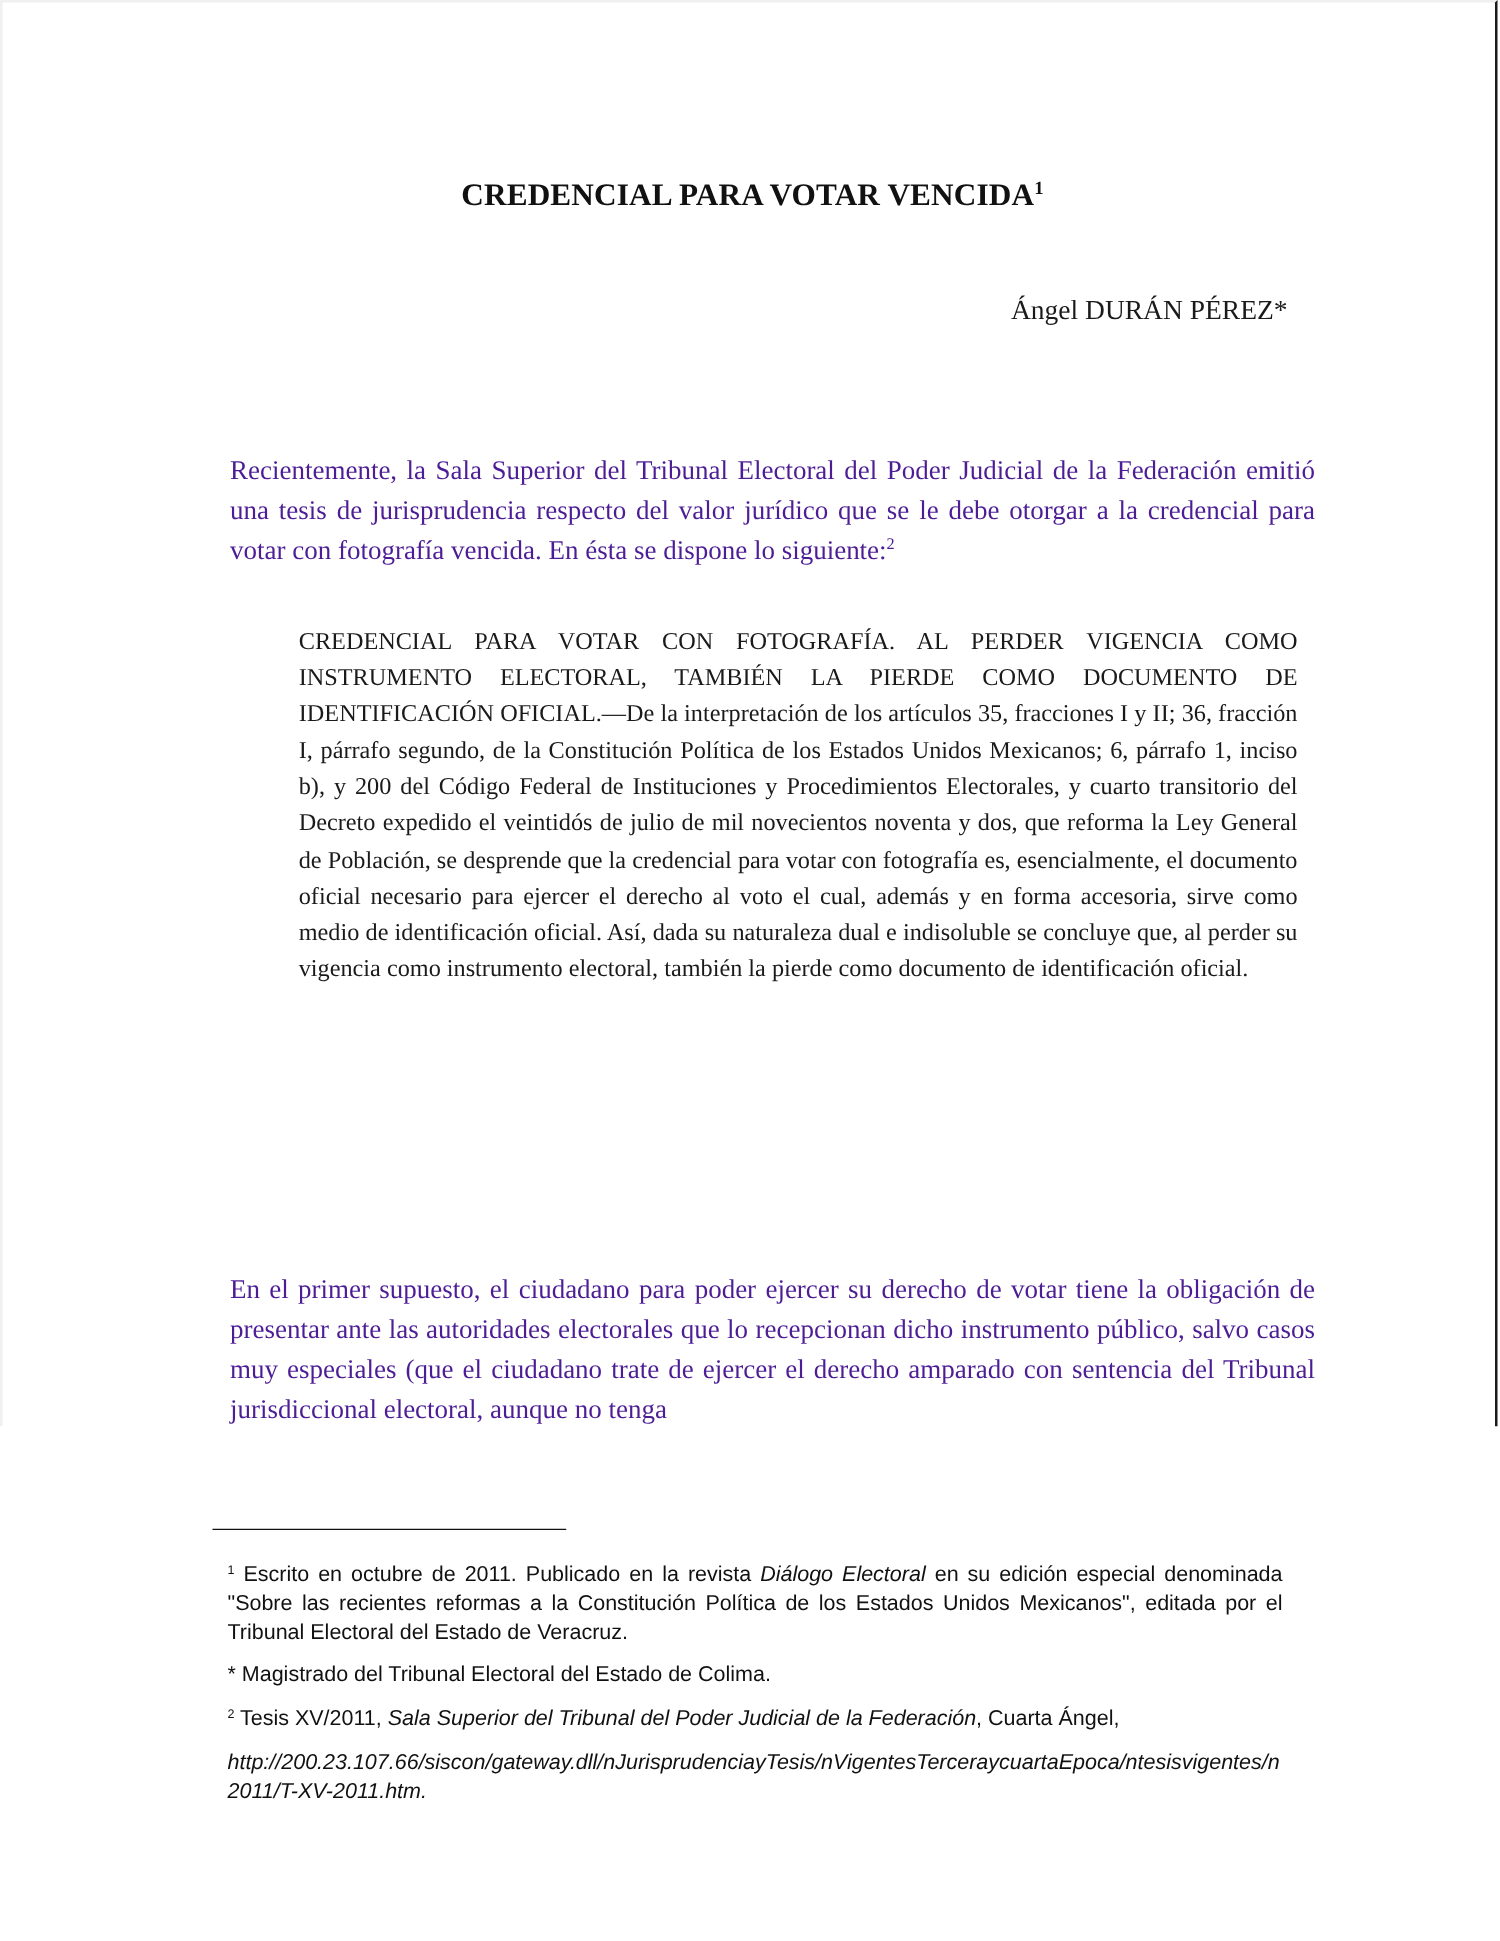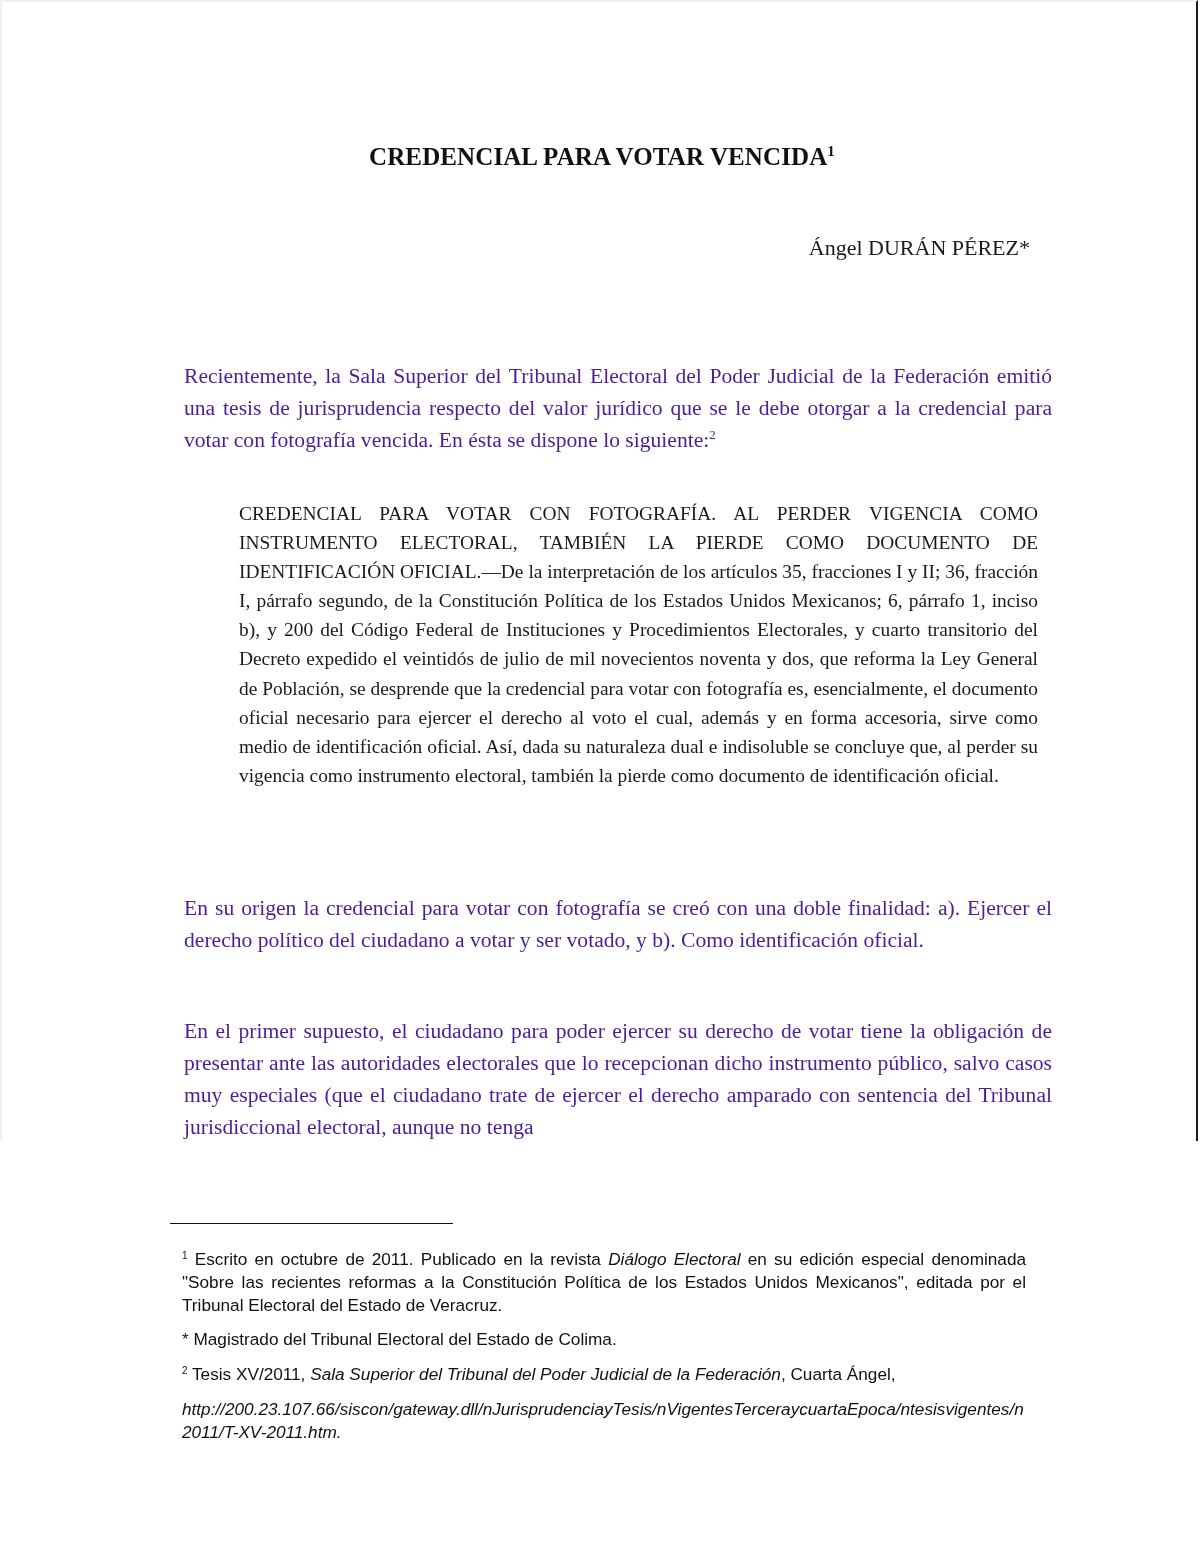--- a/index.html
+++ b/index.html
@@ -127,21 +127,20 @@
   <h1 class="title" style="margin:0;">
     <span>CREDENCIAL PARA VOTAR VENCIDA</span><sup>1</sup>
   </h1>
 
   <div class="author">Ángel DURÁN PÉREZ*</div>
 
   <p class="body-text p1"><span>Recientemente, la Sala Superior del Tribunal Electoral del Poder Judicial de la Federación emitió una tesis de jurisprudencia respecto del valor jurídico que se le debe otorgar a la credencial para votar con fotografía vencida. En  ésta  se dispone lo siguiente:</span><sup>2</sup></p>
 
   <p class="quote"><span>CREDENCIAL PARA VOTAR CON FOTOGRAFÍA. AL PERDER VIGENCIA COMO INSTRUMENTO ELECTORAL, TAMBIÉN LA PIERDE COMO DOCUMENTO DE IDENTIFICACIÓN OFICIAL.</span><span>—De la interpretación de los artículos 35, fracciones I y II; 36, fracción I, párrafo segundo, de la Constitución Política de los Estados Unidos Mexicanos; 6, párrafo 1, inciso b), y 200 del Código Federal de Instituciones y Procedimientos Electorales, y cuarto transitorio del Decreto expedido el veintidós de julio de mil novecientos noventa y dos, que reforma la Ley General de Población, se desprende que la credencial para votar con fotografía es, esencialmente, el documento oficial necesario para ejercer el derecho al voto el cual, además y en forma accesoria, sirve como medio de identificación oficial. Así, dada su naturaleza dual e indisoluble se concluye que, al perder su vigencia como instrumento electoral, también la pierde como documento de identificación oficial.</span></p>
 
-  <p class="body-text p2">En su origen la credencial para votar con fotografía se creó con una doble finalidad: a). Ejercer el derecho político del ciudadano a votar y ser votado, y b). Como identificación oficial.</p>
 
   <p class="body-text p3">En el primer supuesto, el ciudadano para poder ejercer su derecho de votar tiene la obligación de presentar ante las autoridades electorales que lo recepcionan dicho instrumento público, salvo casos muy especiales (que el ciudadano trate de ejercer el derecho amparado con sentencia del Tribunal jurisdiccional electoral, aunque no tenga</p>
 
   <div class="footnote-rule"></div>
 
   <div class="footnotes">
     <p class="fn"><sup>1</sup><span> Escrito en octubre de 2011. Publicado en la revista </span><em>Diálogo Electoral</em><span> en su edición especial denominada "Sobre las recientes reformas a la Constitución Política de los Estados Unidos Mexicanos", editada por el Tribunal Electoral del Estado de Veracruz.</span></p>
 
     <p class="fn">* Magistrado del Tribunal Electoral del Estado de Colima.</p>
 

